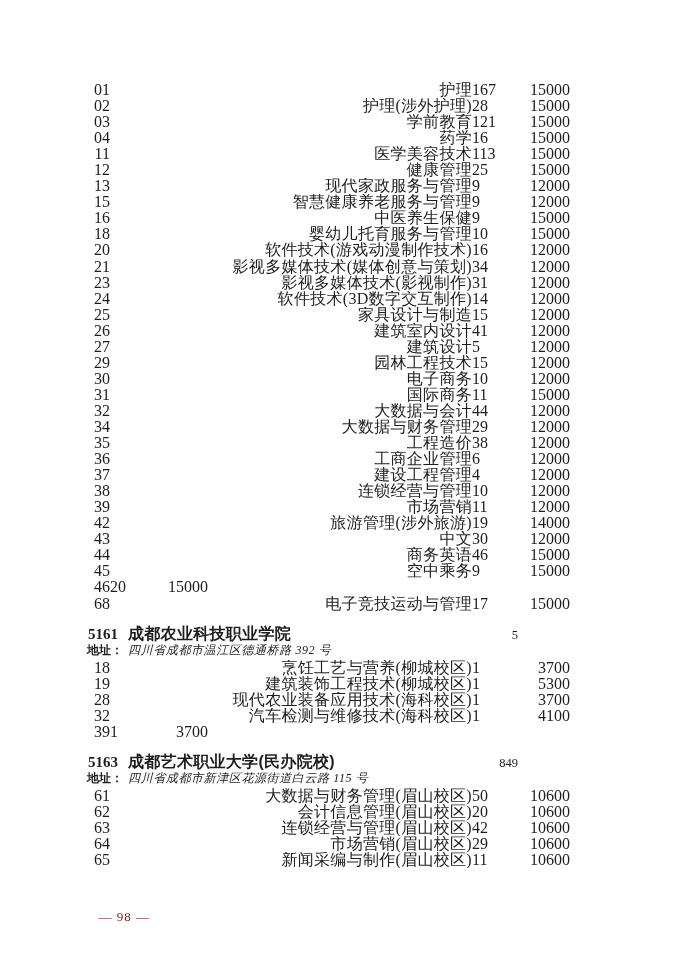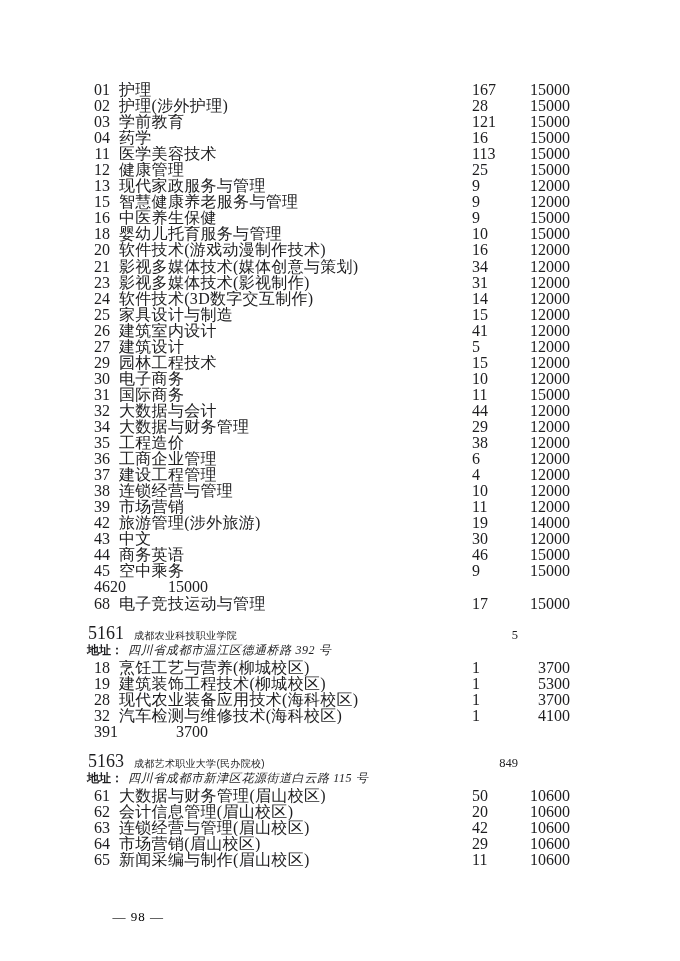--- a/index.html
+++ b/index.html
@@ -27,23 +27,23 @@
     white-space: nowrap;
   }
   .c-code {
     width: 22px;
     text-align: right;
     flex: 0 0 auto;
     font-family: "Liberation Serif", "DejaVu Serif", serif;
   }
   .c-name {
     flex: 1 1 auto;
-    margin-left: 9px;
     overflow: hidden;
     letter-spacing: 0.3px;
+    text-align: right;
   }
   .c-count {
     flex: 0 0 auto;
     width: 46px;
     text-align: left;
   }
   .c-fee {
     flex: 0 0 auto;
     width: 52px;
     text-align: right;
@@ -51,29 +51,29 @@
   
   .uni-section { margin-top: 13px; }
   .uni-header {
     display: flex;
     align-items: baseline;
     height: 17px;
     line-height: 17px;
     white-space: nowrap;
   }
   .u-code {
-    font-size: 18px;
-    font-weight: normal;
+    font-size: 15px;
+    font-weight: bold;
     font-family: "Liberation Serif", "DejaVu Serif", serif;
   }
   .u-name {
     margin-left: 10px;
     flex: 1 1 auto;
-    font-size: 10px;
-    font-weight: normal;
+    font-size: 16px;
+    font-weight: bold;
     font-family: "Liberation Sans", sans-serif;
     letter-spacing: 0.3px;
     overflow: hidden;
   }
   .u-total {
     flex: 0 0 auto;
     width: 46px;
     text-align: right;
     font-size: 12.5px;
   }
@@ -92,25 +92,25 @@
     font-size: 12px;
   }
   .addr-value {
     font-style: italic;
     font-family: "Liberation Serif", "DejaVu Serif", serif;
     letter-spacing: 0.6px;
     margin-left: 2px;
   }
   .page-footer {
     position: absolute;
-    left: 104px;
+    left: 90px;
     top: 893px;
     font-size: 13px;
     letter-spacing: 1px;
-    color: #000000;
+    color: #7f1d1d;
     white-space: pre;
   }
 </style>
 </head>
 <body>
 
 <main class="page">
 
   <section class="program-block">
     <div class="rows">

